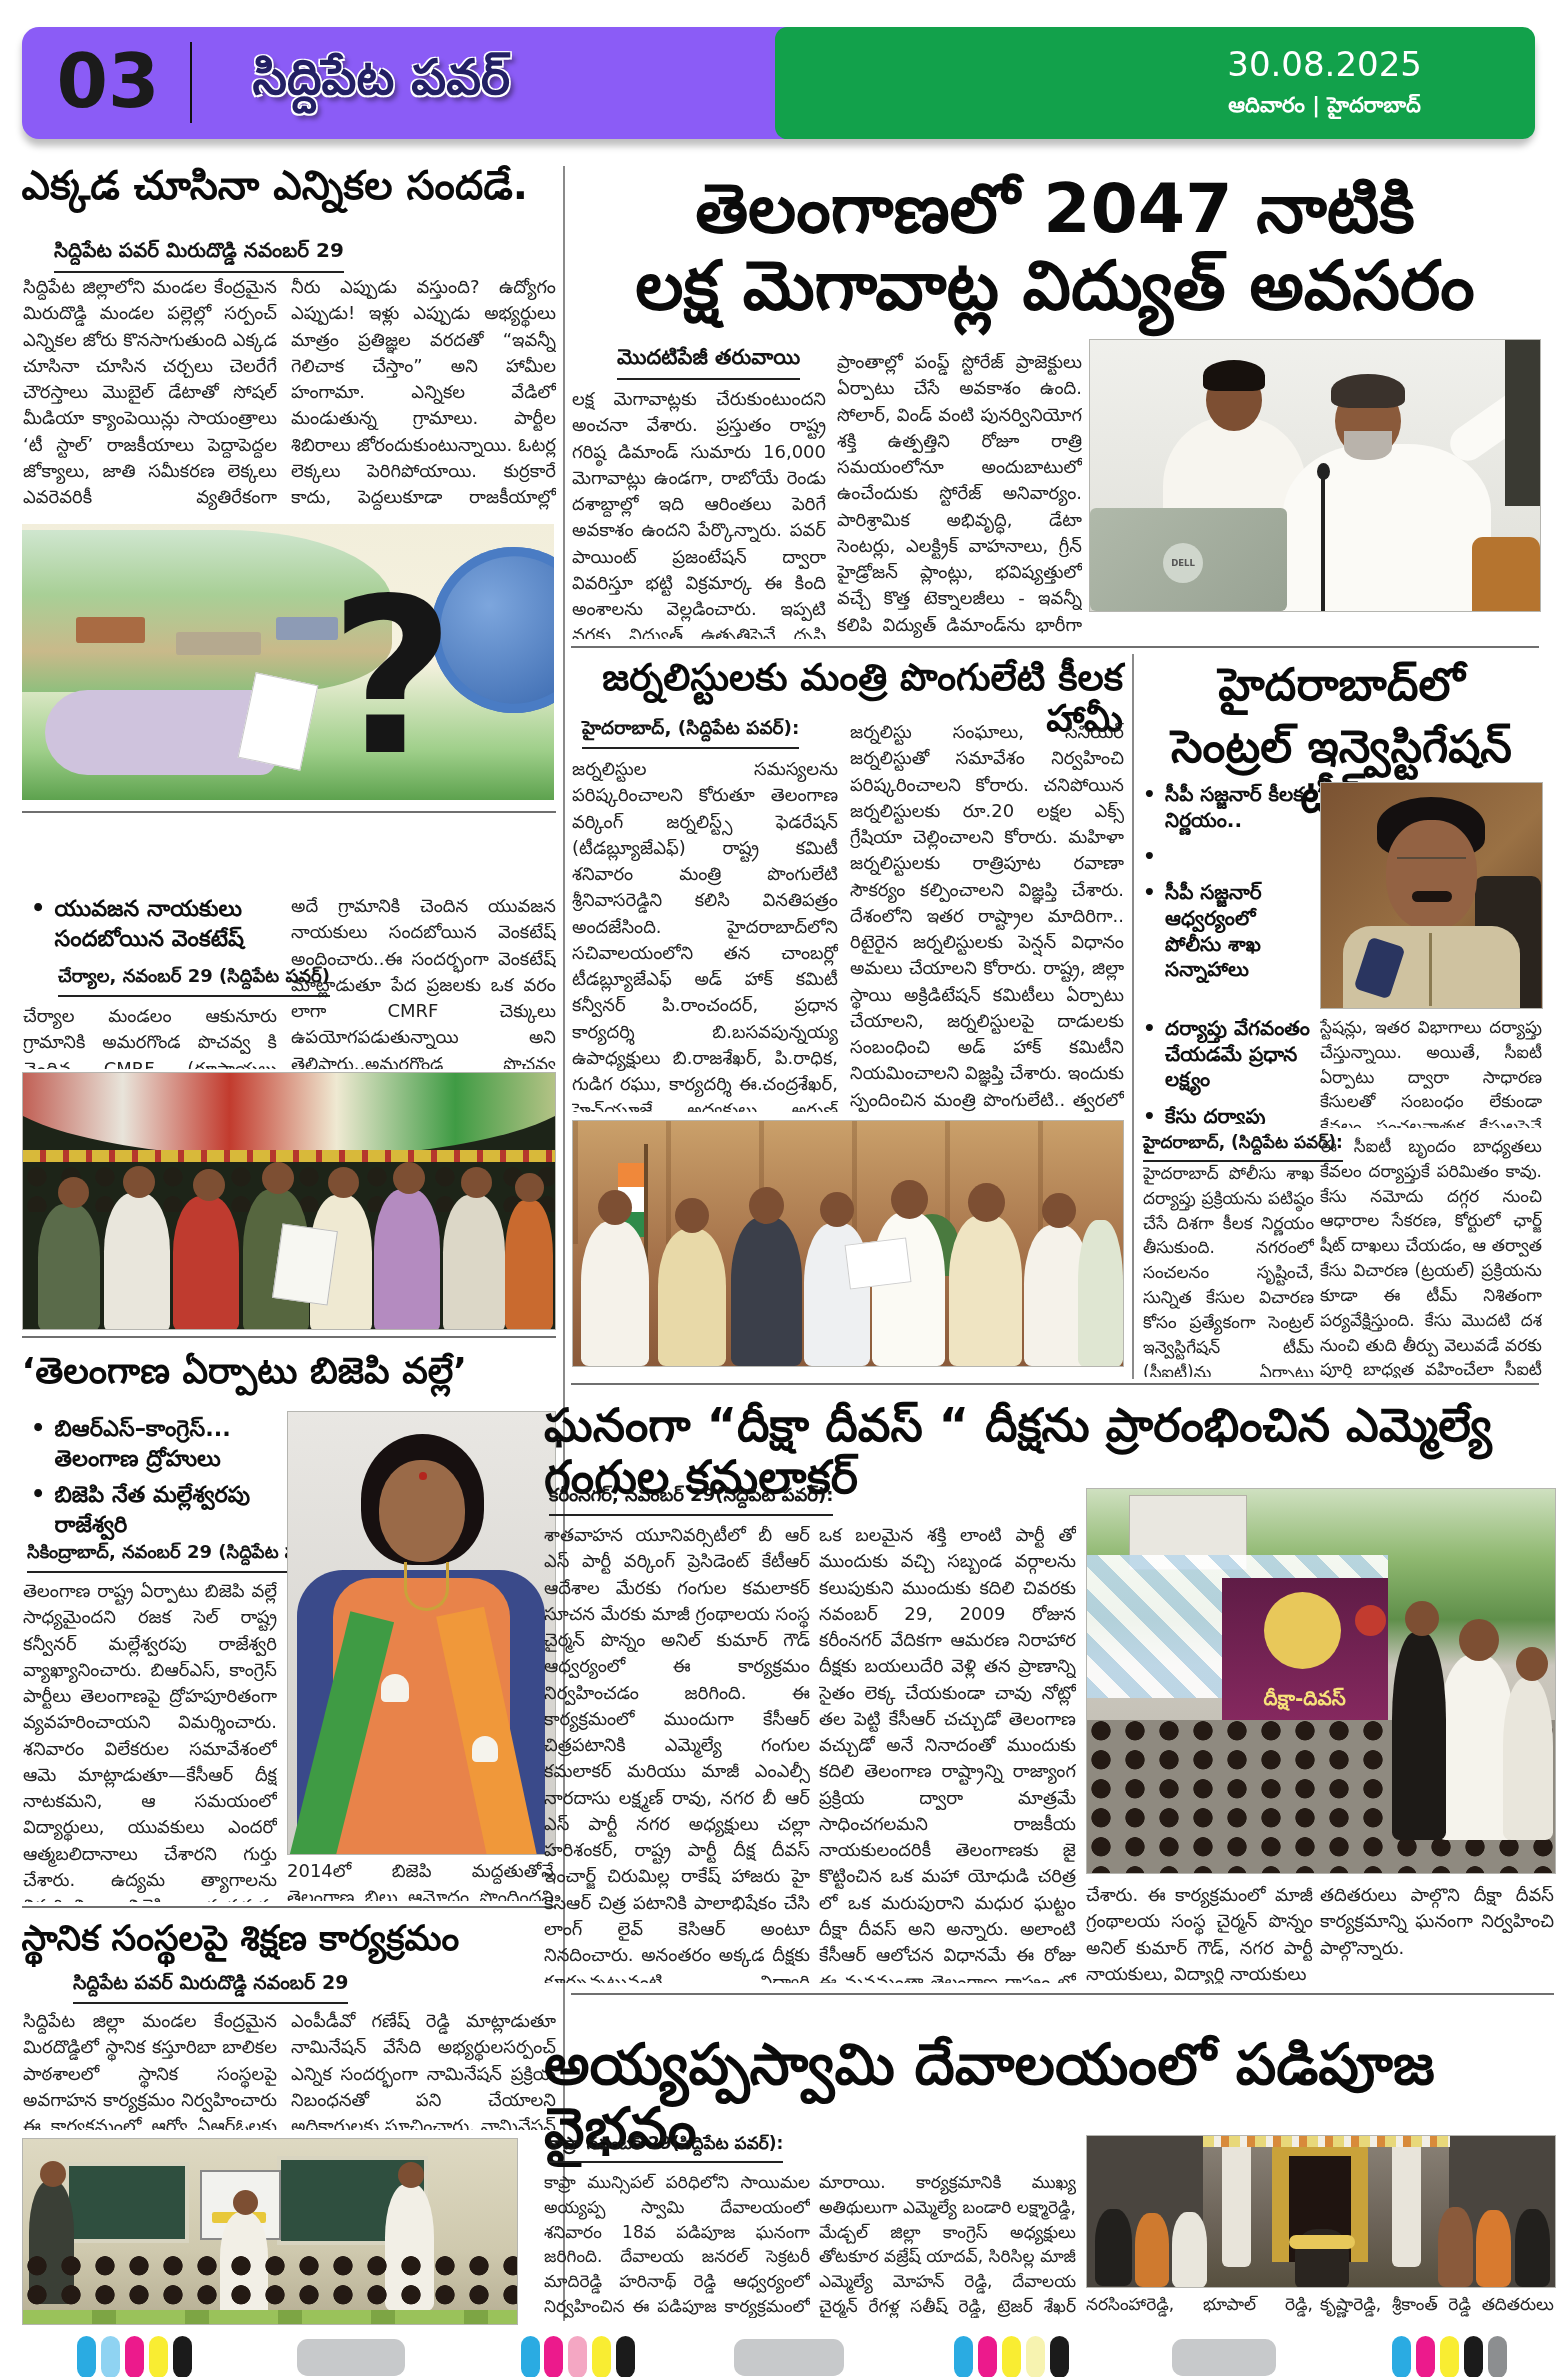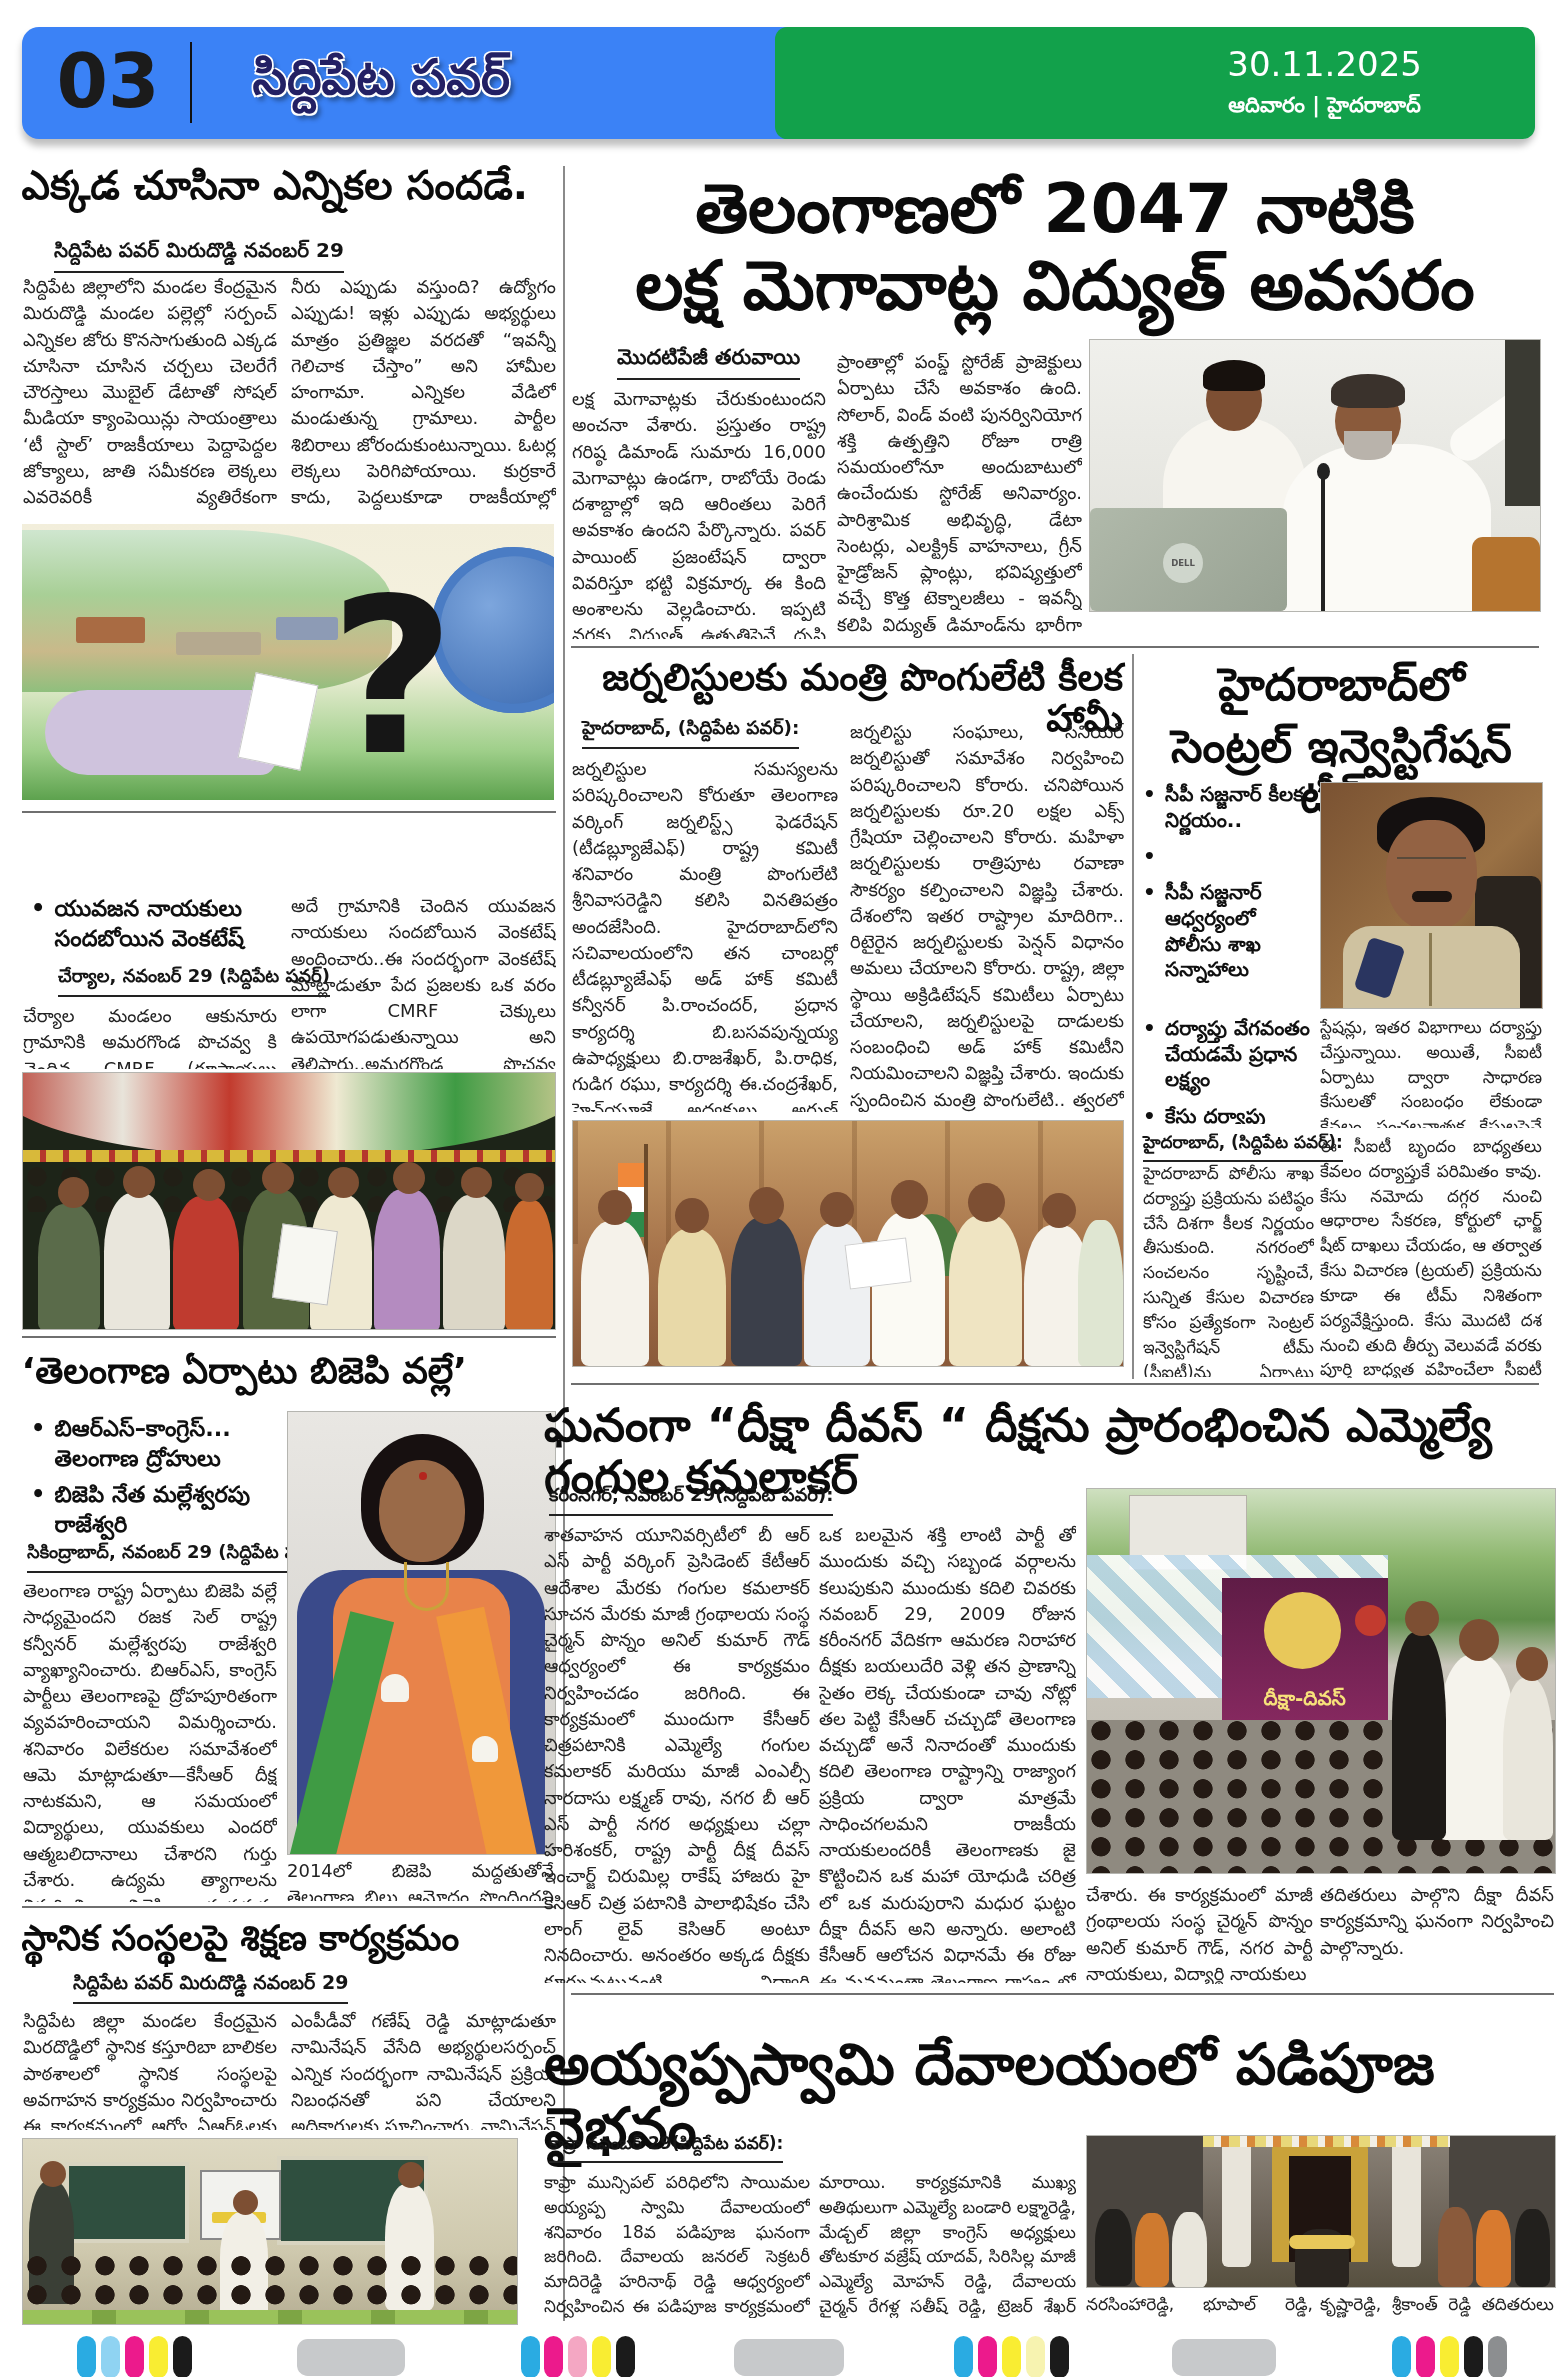--- a/index.html
+++ b/index.html
@@ -23,26 +23,26 @@
   .mark-bar{position:absolute;height:37px;border-radius:10.8px;}
   .masthead{color:#232064;font-weight:bold;
     text-shadow:1.5px 1.5px 0 #fff,-1.5px -1.5px 0 #fff,1.5px -1.5px 0 #fff,-1.5px 1.5px 0 #fff,3.9px 4.6px 5.4px rgba(0,0,0,.45);}
 </style>
 </head>
 <body>
 
 <div class="page">
 
   <div class="abs" style="left:21.6px;top:27px;width:1513px;height:112px;border-radius:17px;
-              background:#3b82f6;box-shadow:0 6.2px 7.7px rgba(0,0,0,.25);">
+              background:#8b5cf6;box-shadow:0 6.2px 7.7px rgba(0,0,0,.25);">
     <div class="abs" style="left:753px;top:0;width:760px;height:112px;background:#12a14b;border-radius:12.3px;"></div>
     <div class="abs" style="left:35px;top:10.8px;font-size:74px;font-weight:bold;color:#1b1b1b;">03</div>
     <div class="abs" style="left:168px;top:15.4px;width:2.3px;height:81px;background:#111;"></div>
     <div class="abs masthead" style="left:231px;top:21.6px;font-size:49px;">సిద్దిపేట పవర్</div>
-    <div class="abs" style="left:1141px;top:17px;width:324px;text-align:center;font-size:34px;color:#ffffff;">30.11.2025</div>
+    <div class="abs" style="left:1141px;top:17px;width:324px;text-align:center;font-size:34px;color:#ffffff;">30.08.2025</div>
     <div class="abs" style="left:1141px;top:66px;width:324px;text-align:center;font-size:21px;font-weight:bold;color:#ffffff;">ఆదివారం | హైదరాబాద్</div>
   </div>
 
   <div class="vrule" style="left:563px;top:166px;height:2155px;"></div>
   <div class="vrule" style="left:1132px;top:654px;height:725px;"></div>
   <div class="hrule" style="left:21.6px;top:811px;width:534px;"></div>
   <div class="hrule" style="left:21.6px;top:1336px;width:534px;"></div>
   <div class="hrule" style="left:21.6px;top:1906px;width:534px;"></div>
   <div class="hrule" style="left:571px;top:646px;width:968px;"></div>
   <div class="hrule" style="left:571px;top:1383px;width:968px;"></div>

